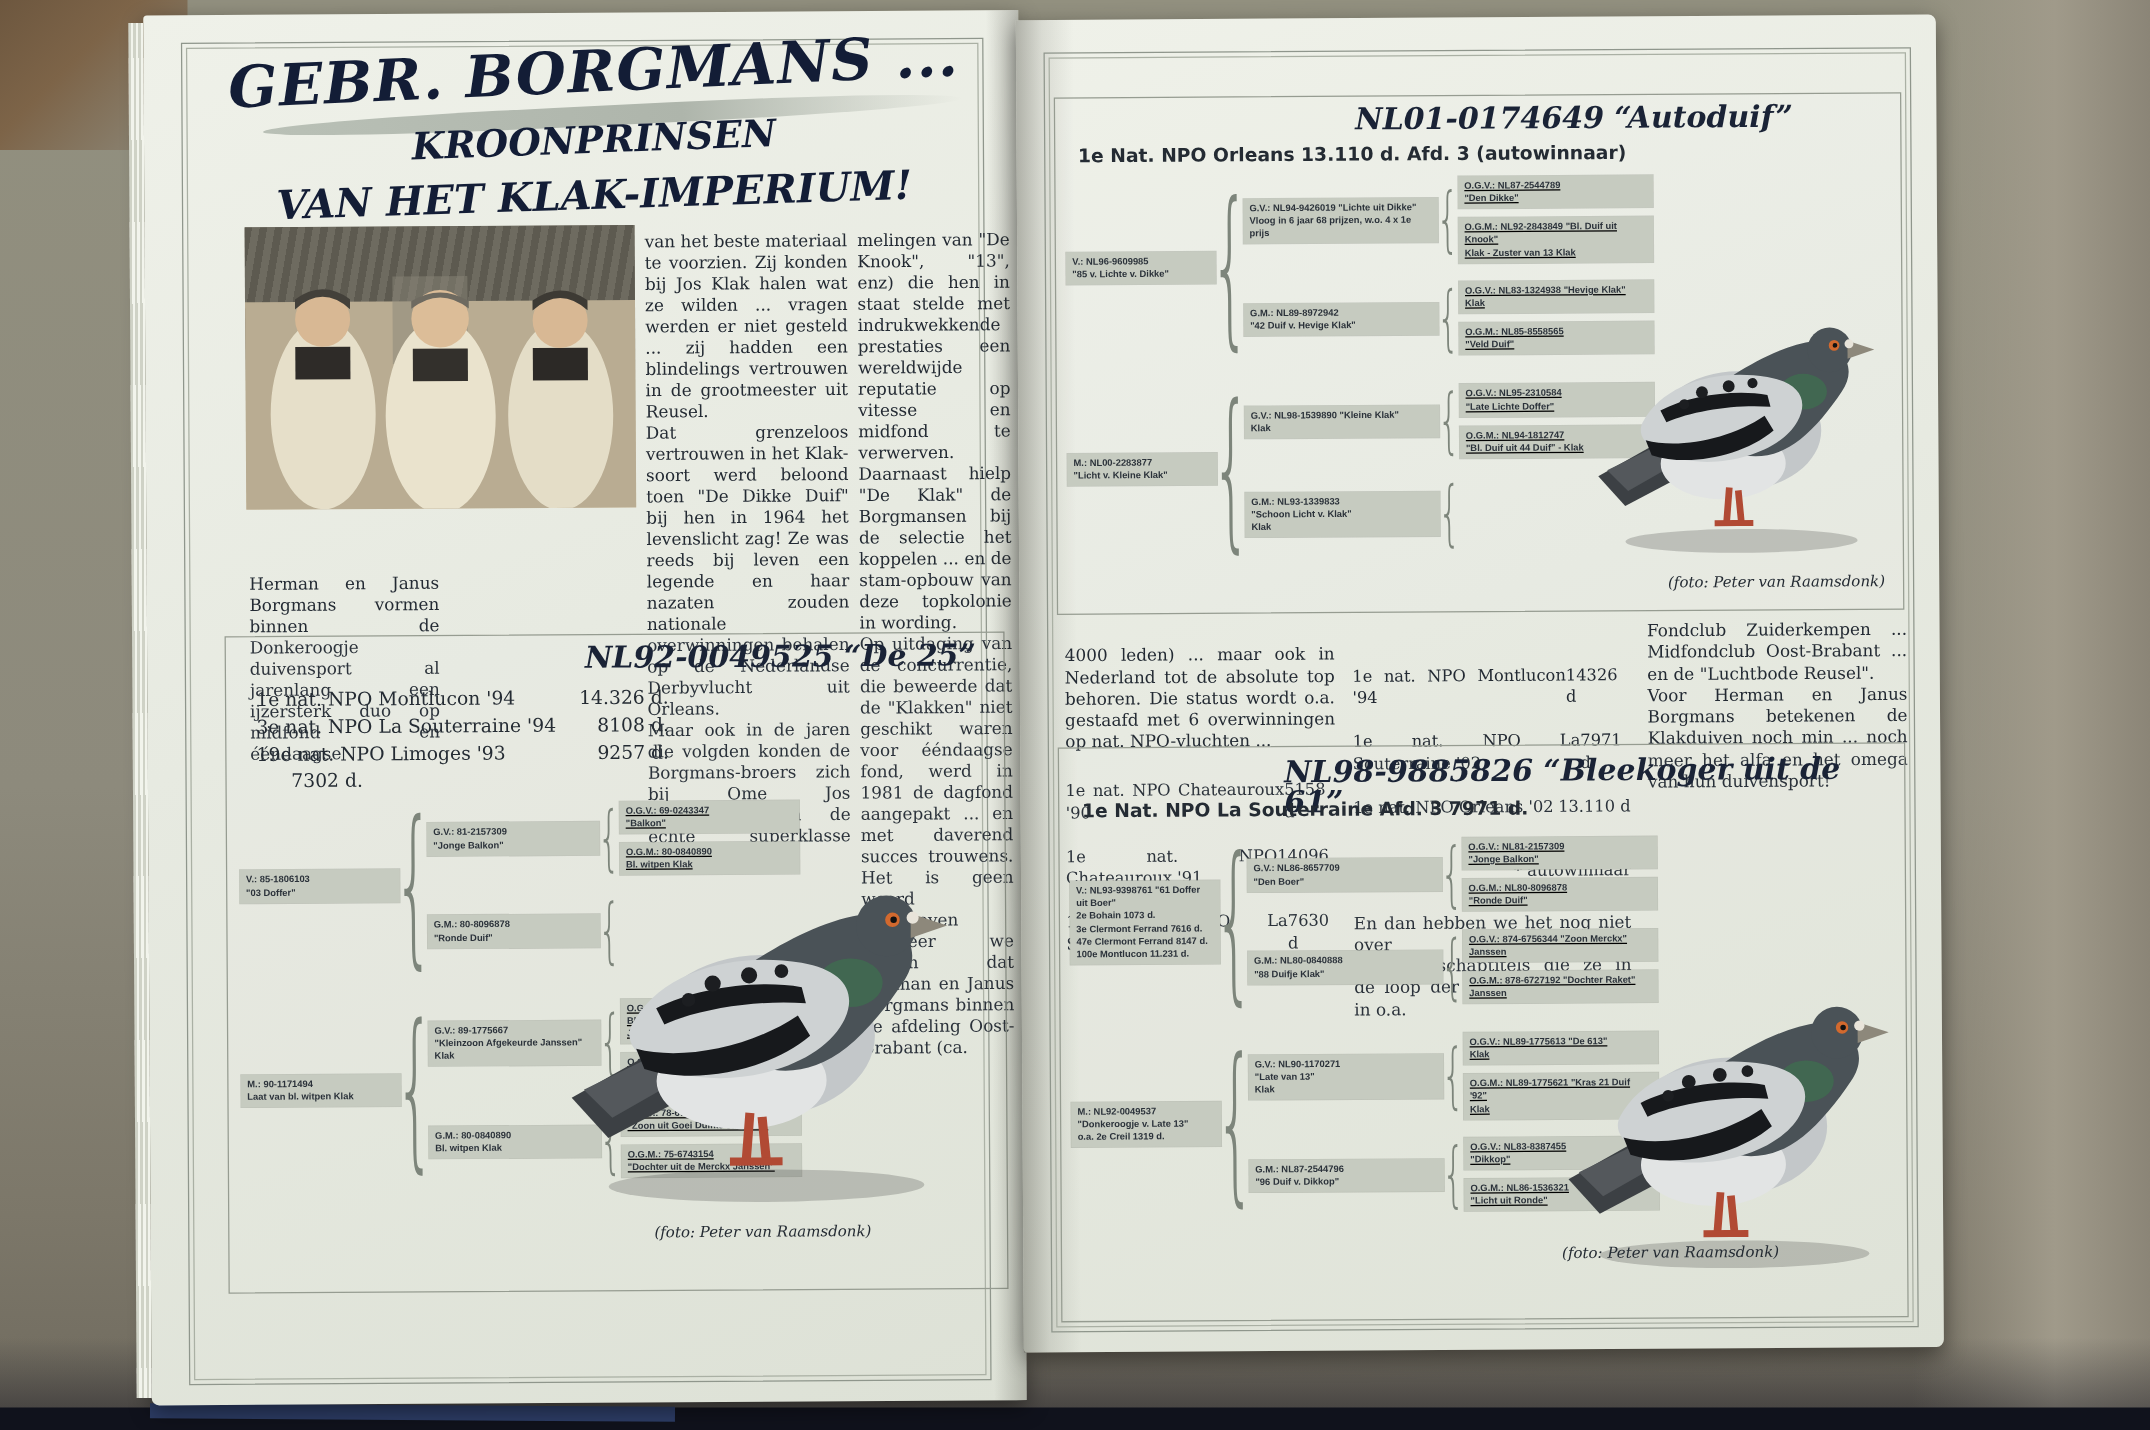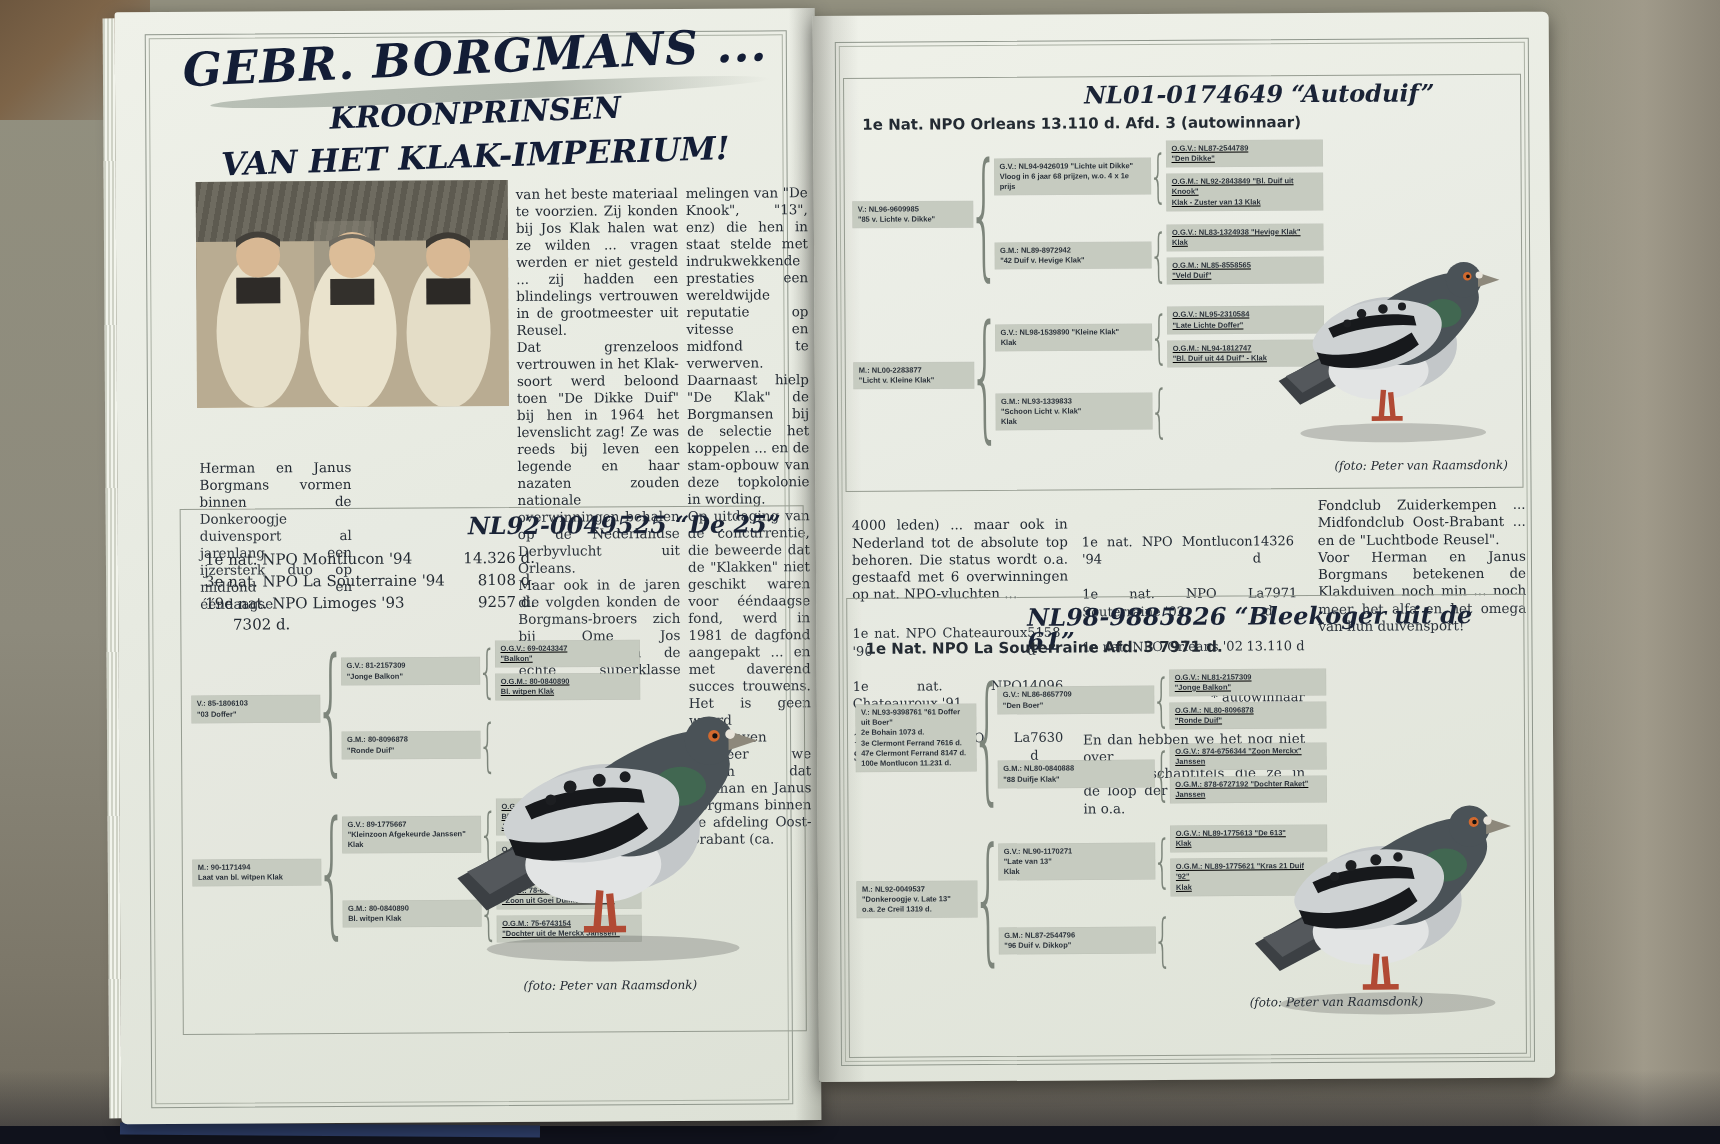--- a/index.html
+++ b/index.html
@@ -412,20 +412,26 @@
 Klak</div>
                 <div class="box og-box">O.G.M.: NL89-1775621 "Kras 21 Duif
 '92"
 Klak</div>
               </div>
             </div>
             <div class="gunit">
               <div class="box g-box">G.M.: NL87-2544796
 "96 Duif v. Dikkop"</div>
               <div class="brace b-sm"></div>
+              <div class="ogcol">
+                <div class="box og-box">O.G.V.: NL83-8387455
+"Dikkop"</div>
+                <div class="box og-box">O.G.M.: NL86-1536321
+"Licht uit Ronde"</div>
+              </div>
             </div>
           </div>
         </div>
       </div>
 
       <svg class="pigeon" style="left:400px;top:168px;width:290px;height:260px;">
         <use href="#pigeon"></use>
       </svg>
       <div class="credit" style="left:400px;top:400px;">(foto: Peter van Raamsdonk)</div>
     </div>

